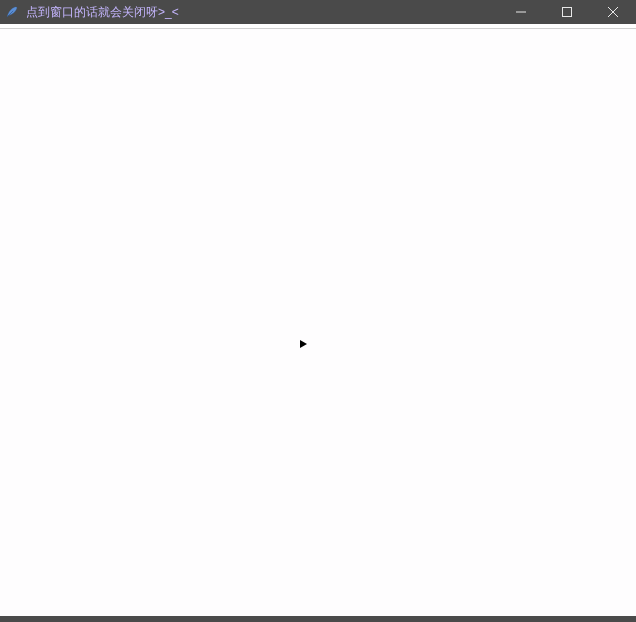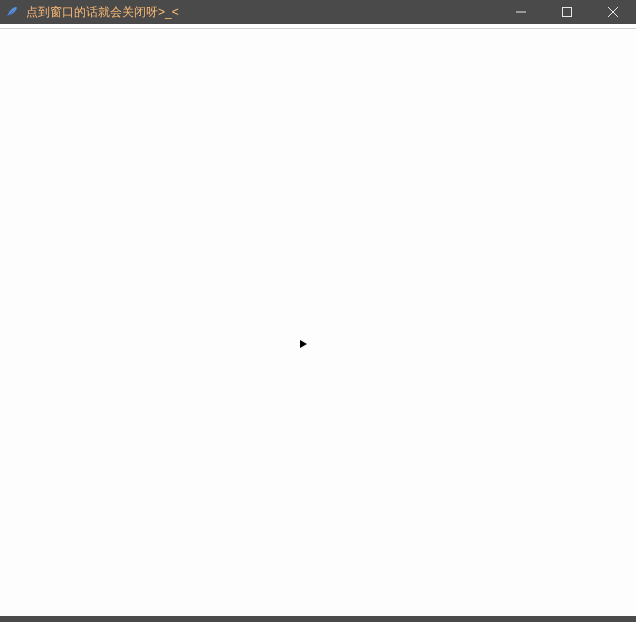--- a/index.html
+++ b/index.html
@@ -12,21 +12,21 @@
       height: 622px;
       font-family: "Microsoft YaHei", "Segoe UI", sans-serif;
       background: #fefdfe;
       overflow: hidden;
     }
     .titlebar {
       height: 24px;
       background: #4a4a4a;
       display: flex;
       align-items: center;
-      color: #fdba74;
+      color: #c4b5fd;
       font-size: 12px;
       user-select: none;
     }
     .app-icon {
       width: 16px;
       height: 16px;
       margin-left: 4px;
       margin-right: 6px;
       display: flex;
       align-items: center;

